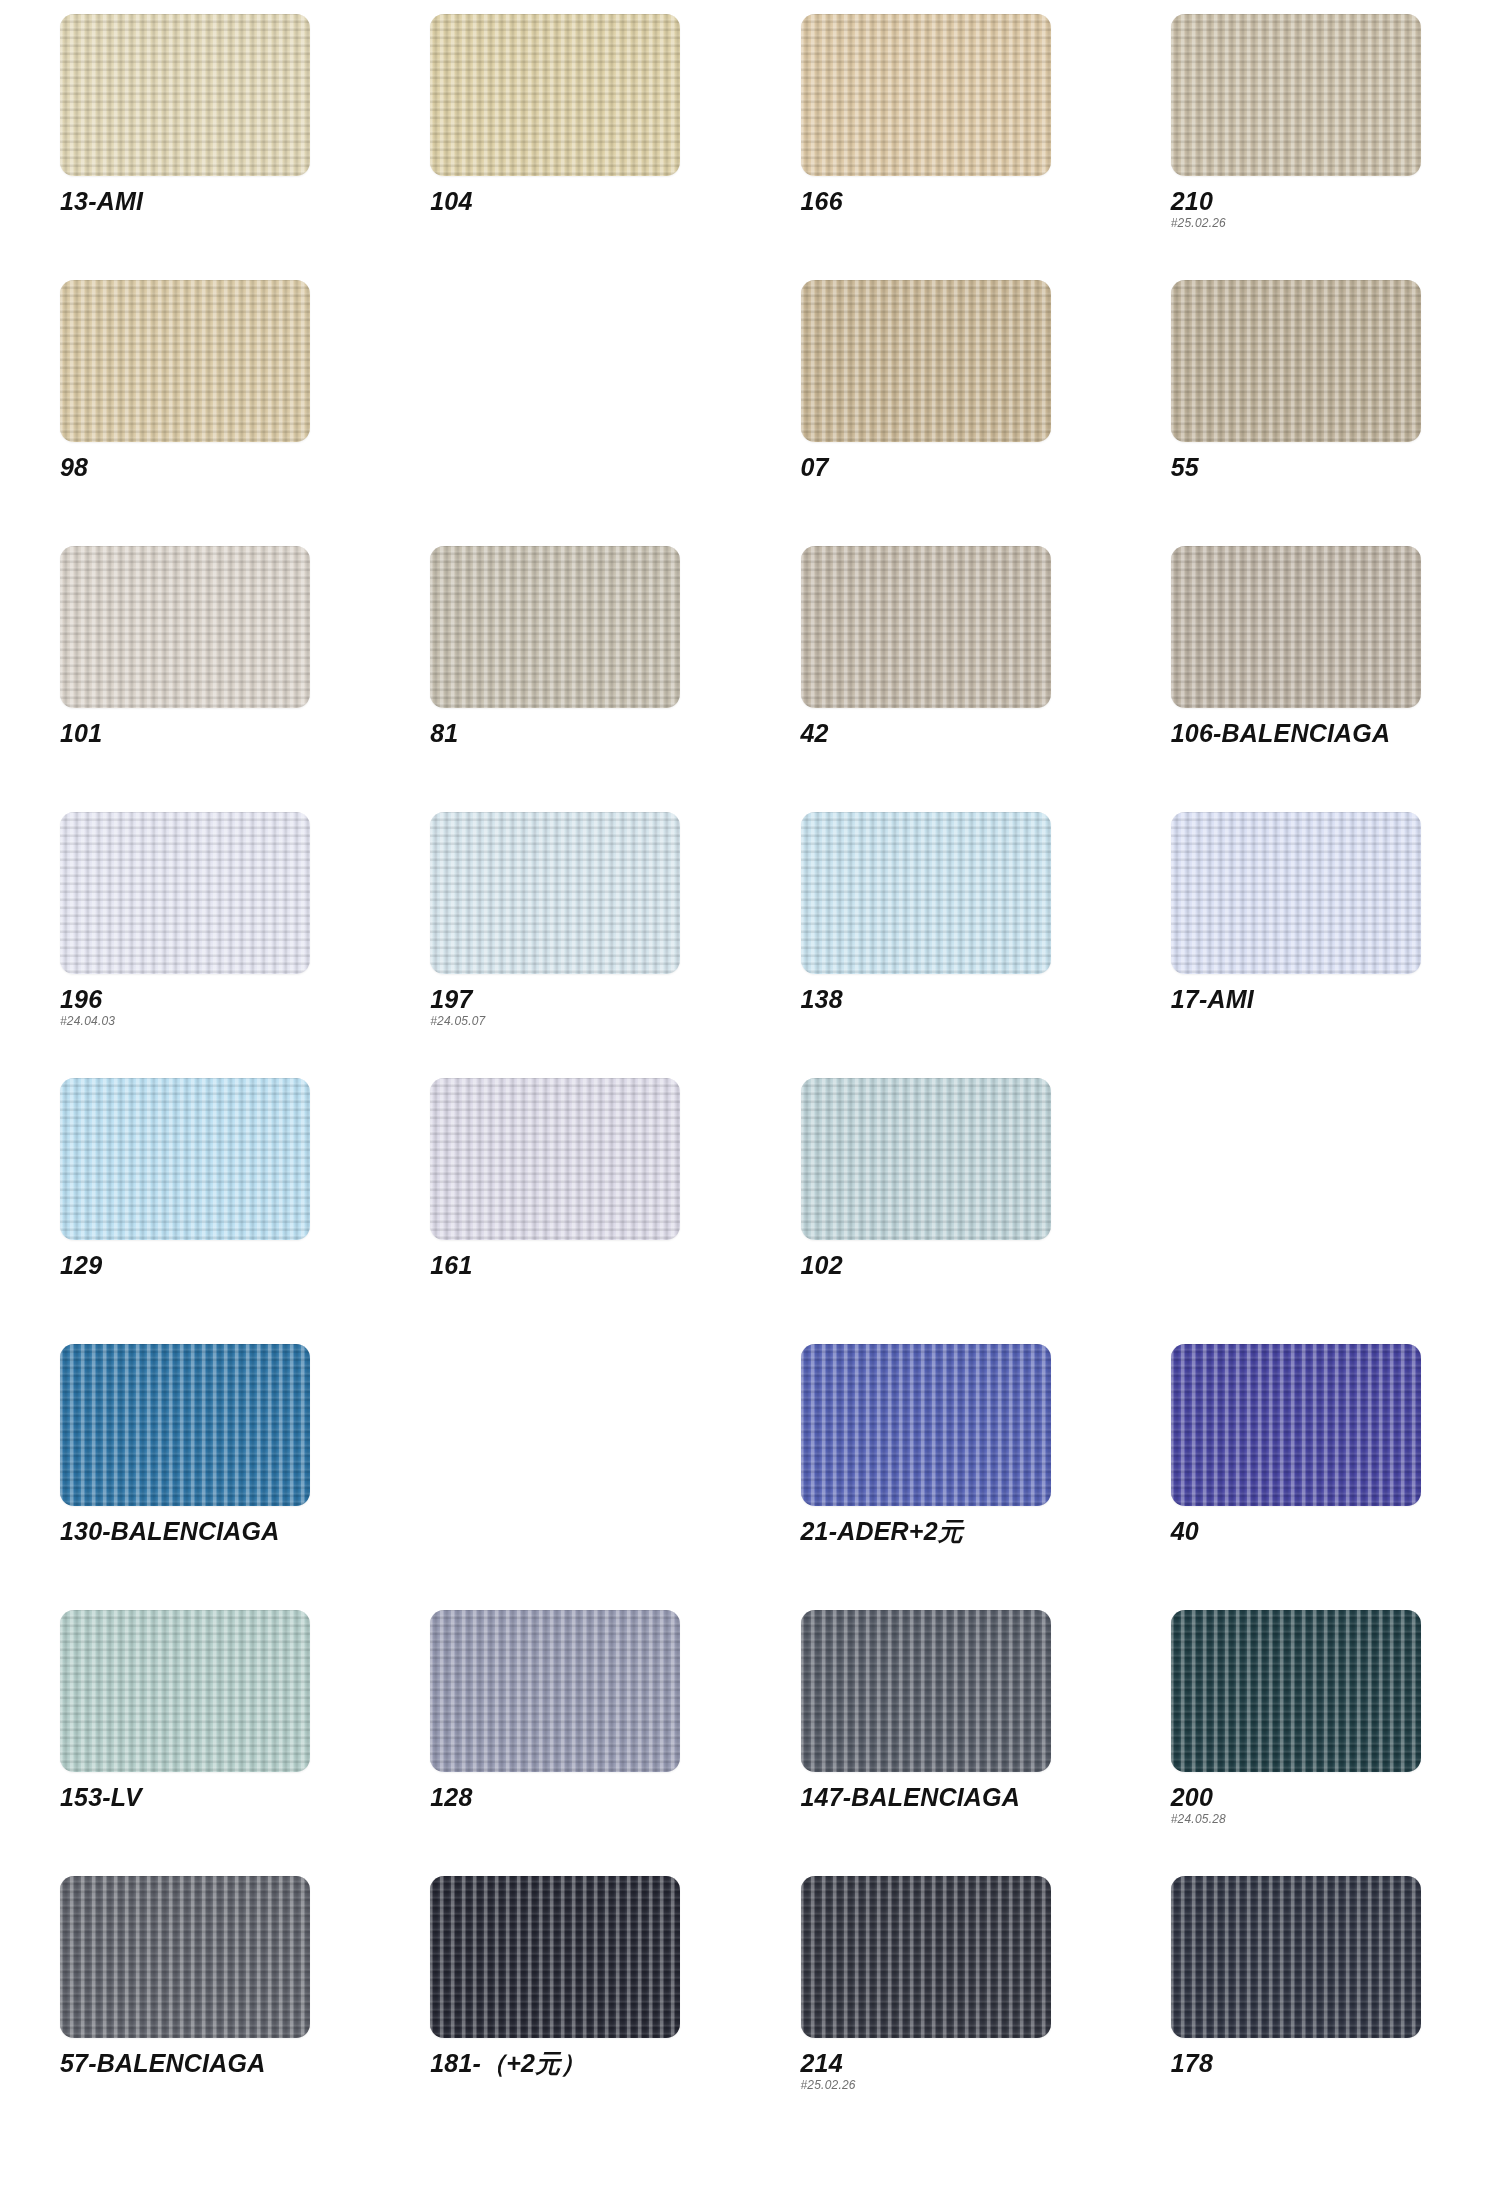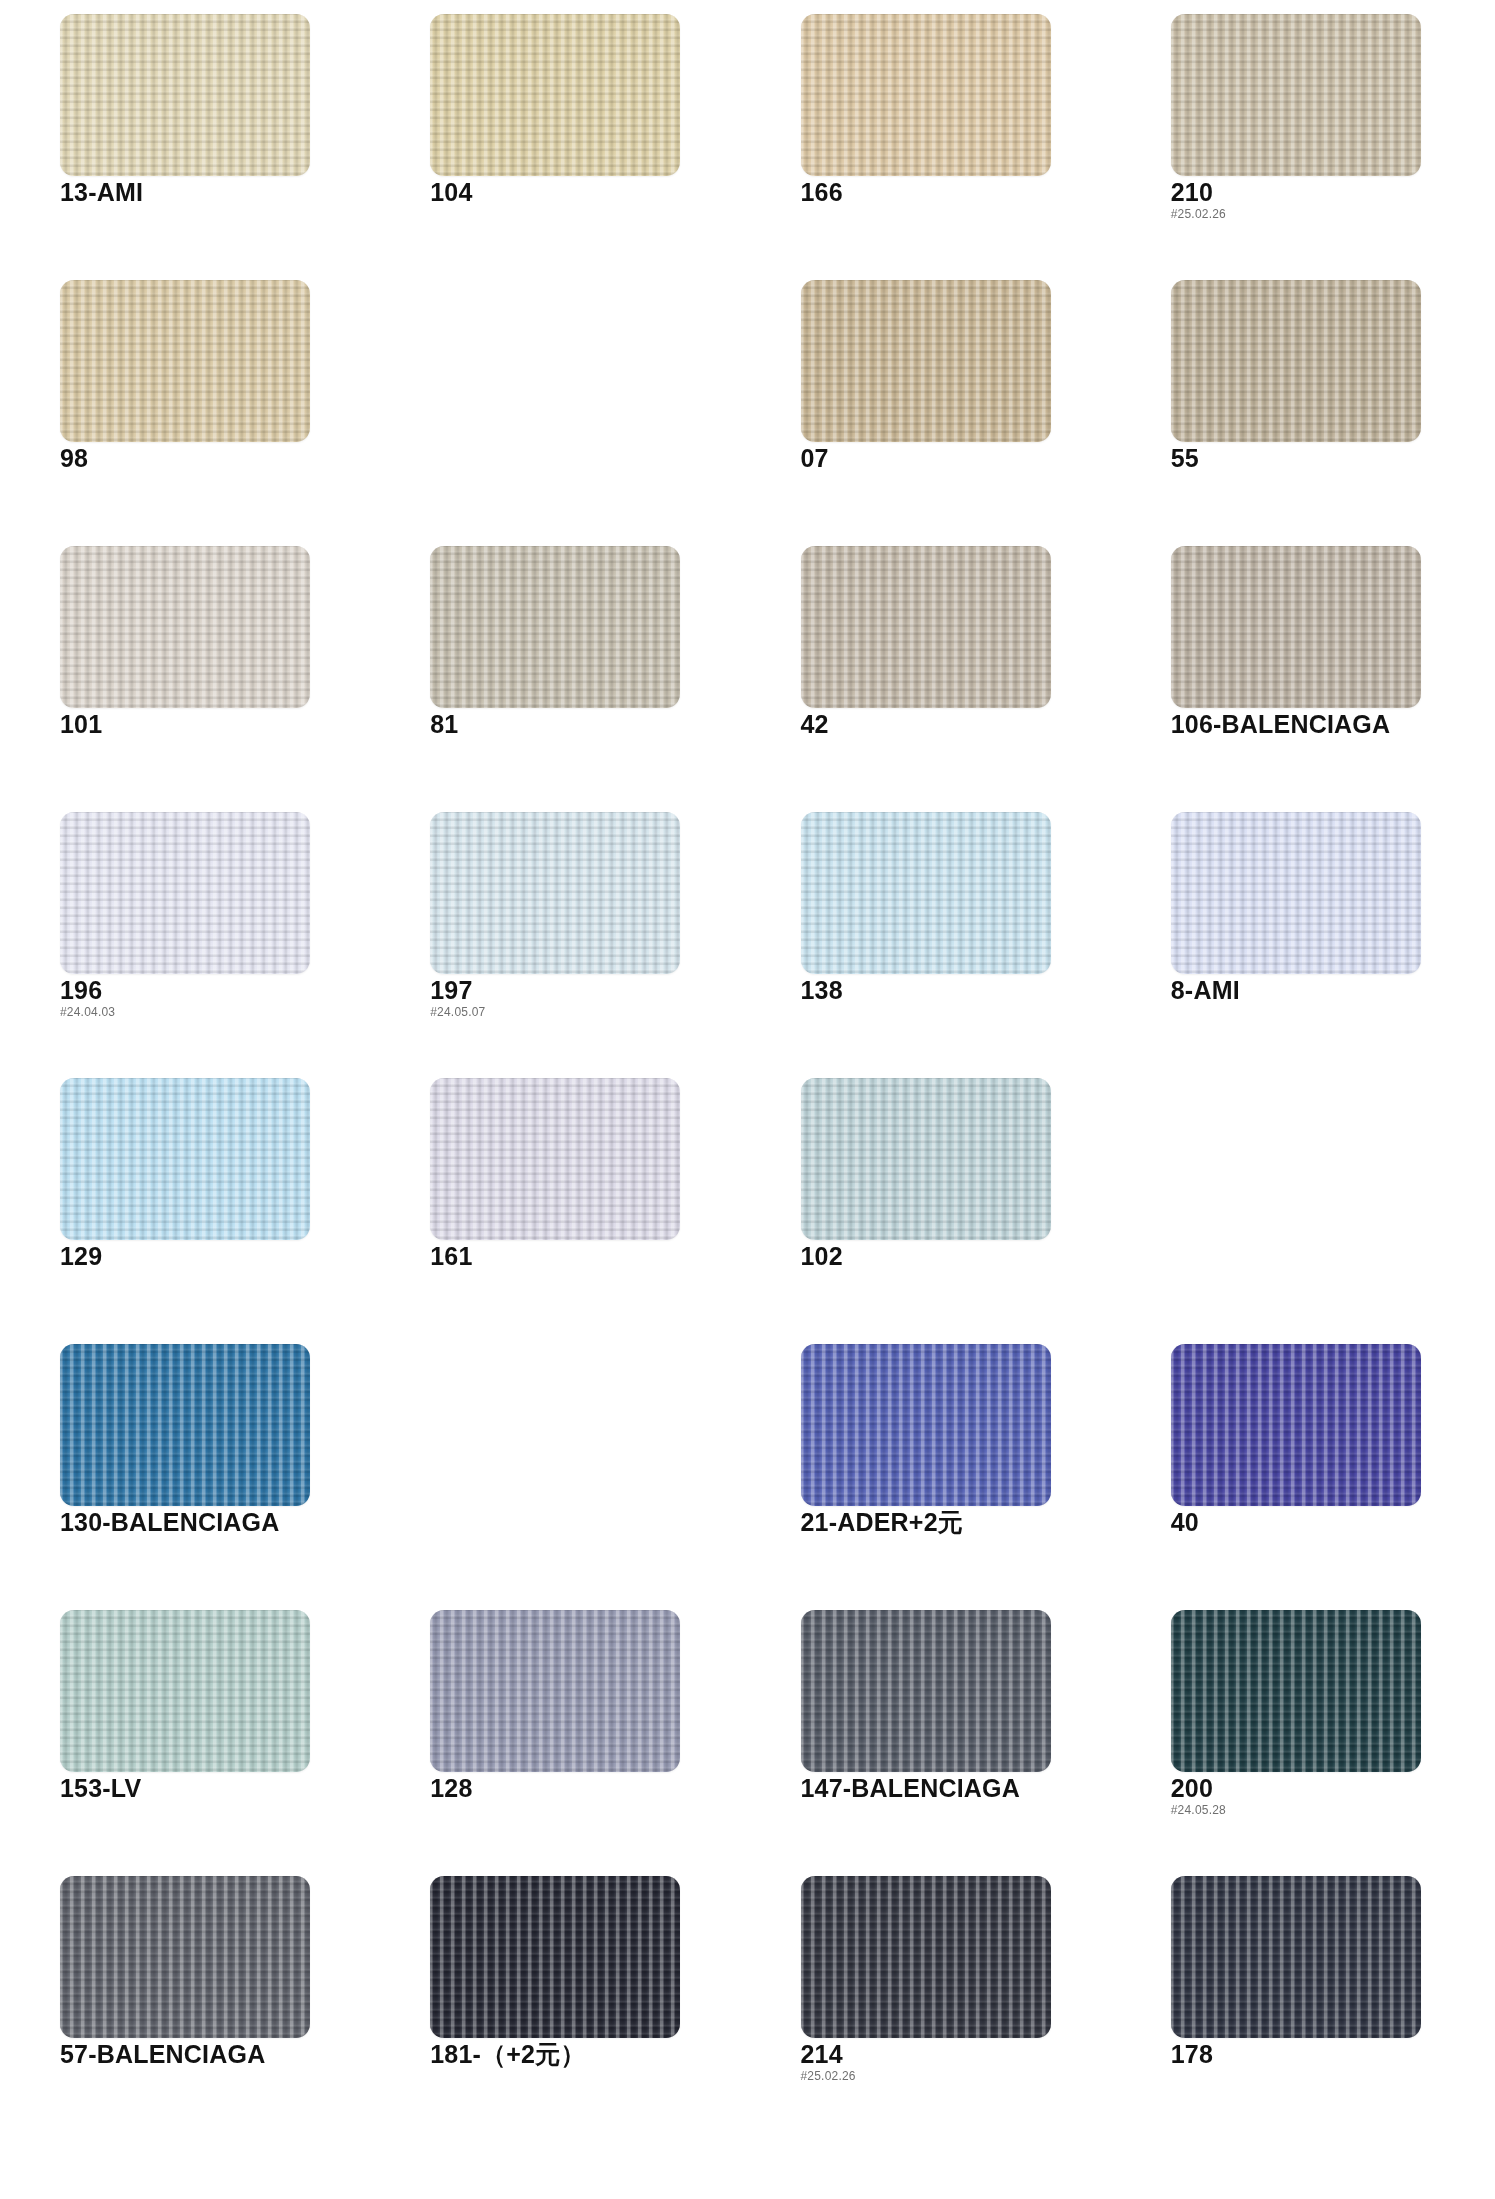--- a/index.html
+++ b/index.html
@@ -56,22 +56,23 @@
       repeating-linear-gradient(0deg,
         rgba(0,0,0,0.10) 0px,
         rgba(0,0,0,0.10) 1px,
         rgba(255,255,255,0.16) 2px,
         rgba(255,255,255,0.04) 4px,
         rgba(0,0,0,0.00) 7px);
     background-size:100% 8px;
     opacity:0.85;
   }
   .caption{
-    margin-top:3px;
+    margin-top:12px;
     line-height:1.08;
+    font-style:italic;
   }
   .code{
     font-size:25px;
     font-weight:700;
     color:#121212;
     letter-spacing:0.2px;
     white-space:nowrap;
   }
   .date{
     font-size:12px;
@@ -171,21 +172,21 @@
       </div>
       <div class="cell">
         <div class="swatch" style="background-color: rgb(199, 226, 239);"></div>
         <div class="caption">
           <div class="code">138</div>
         </div>
       </div>
       <div class="cell">
         <div class="swatch" style="background-color: rgb(217, 223, 244);"></div>
         <div class="caption">
-          <div class="code">8-AMI</div>
+          <div class="code">17-AMI</div>
         </div>
       </div>
       <div class="cell">
         <div class="swatch" style="background-color: rgb(186, 223, 242);"></div>
         <div class="caption">
           <div class="code">129</div>
         </div>
       </div>
       <div class="cell">
         <div class="swatch" style="background-color: rgb(220, 218, 232);"></div>

